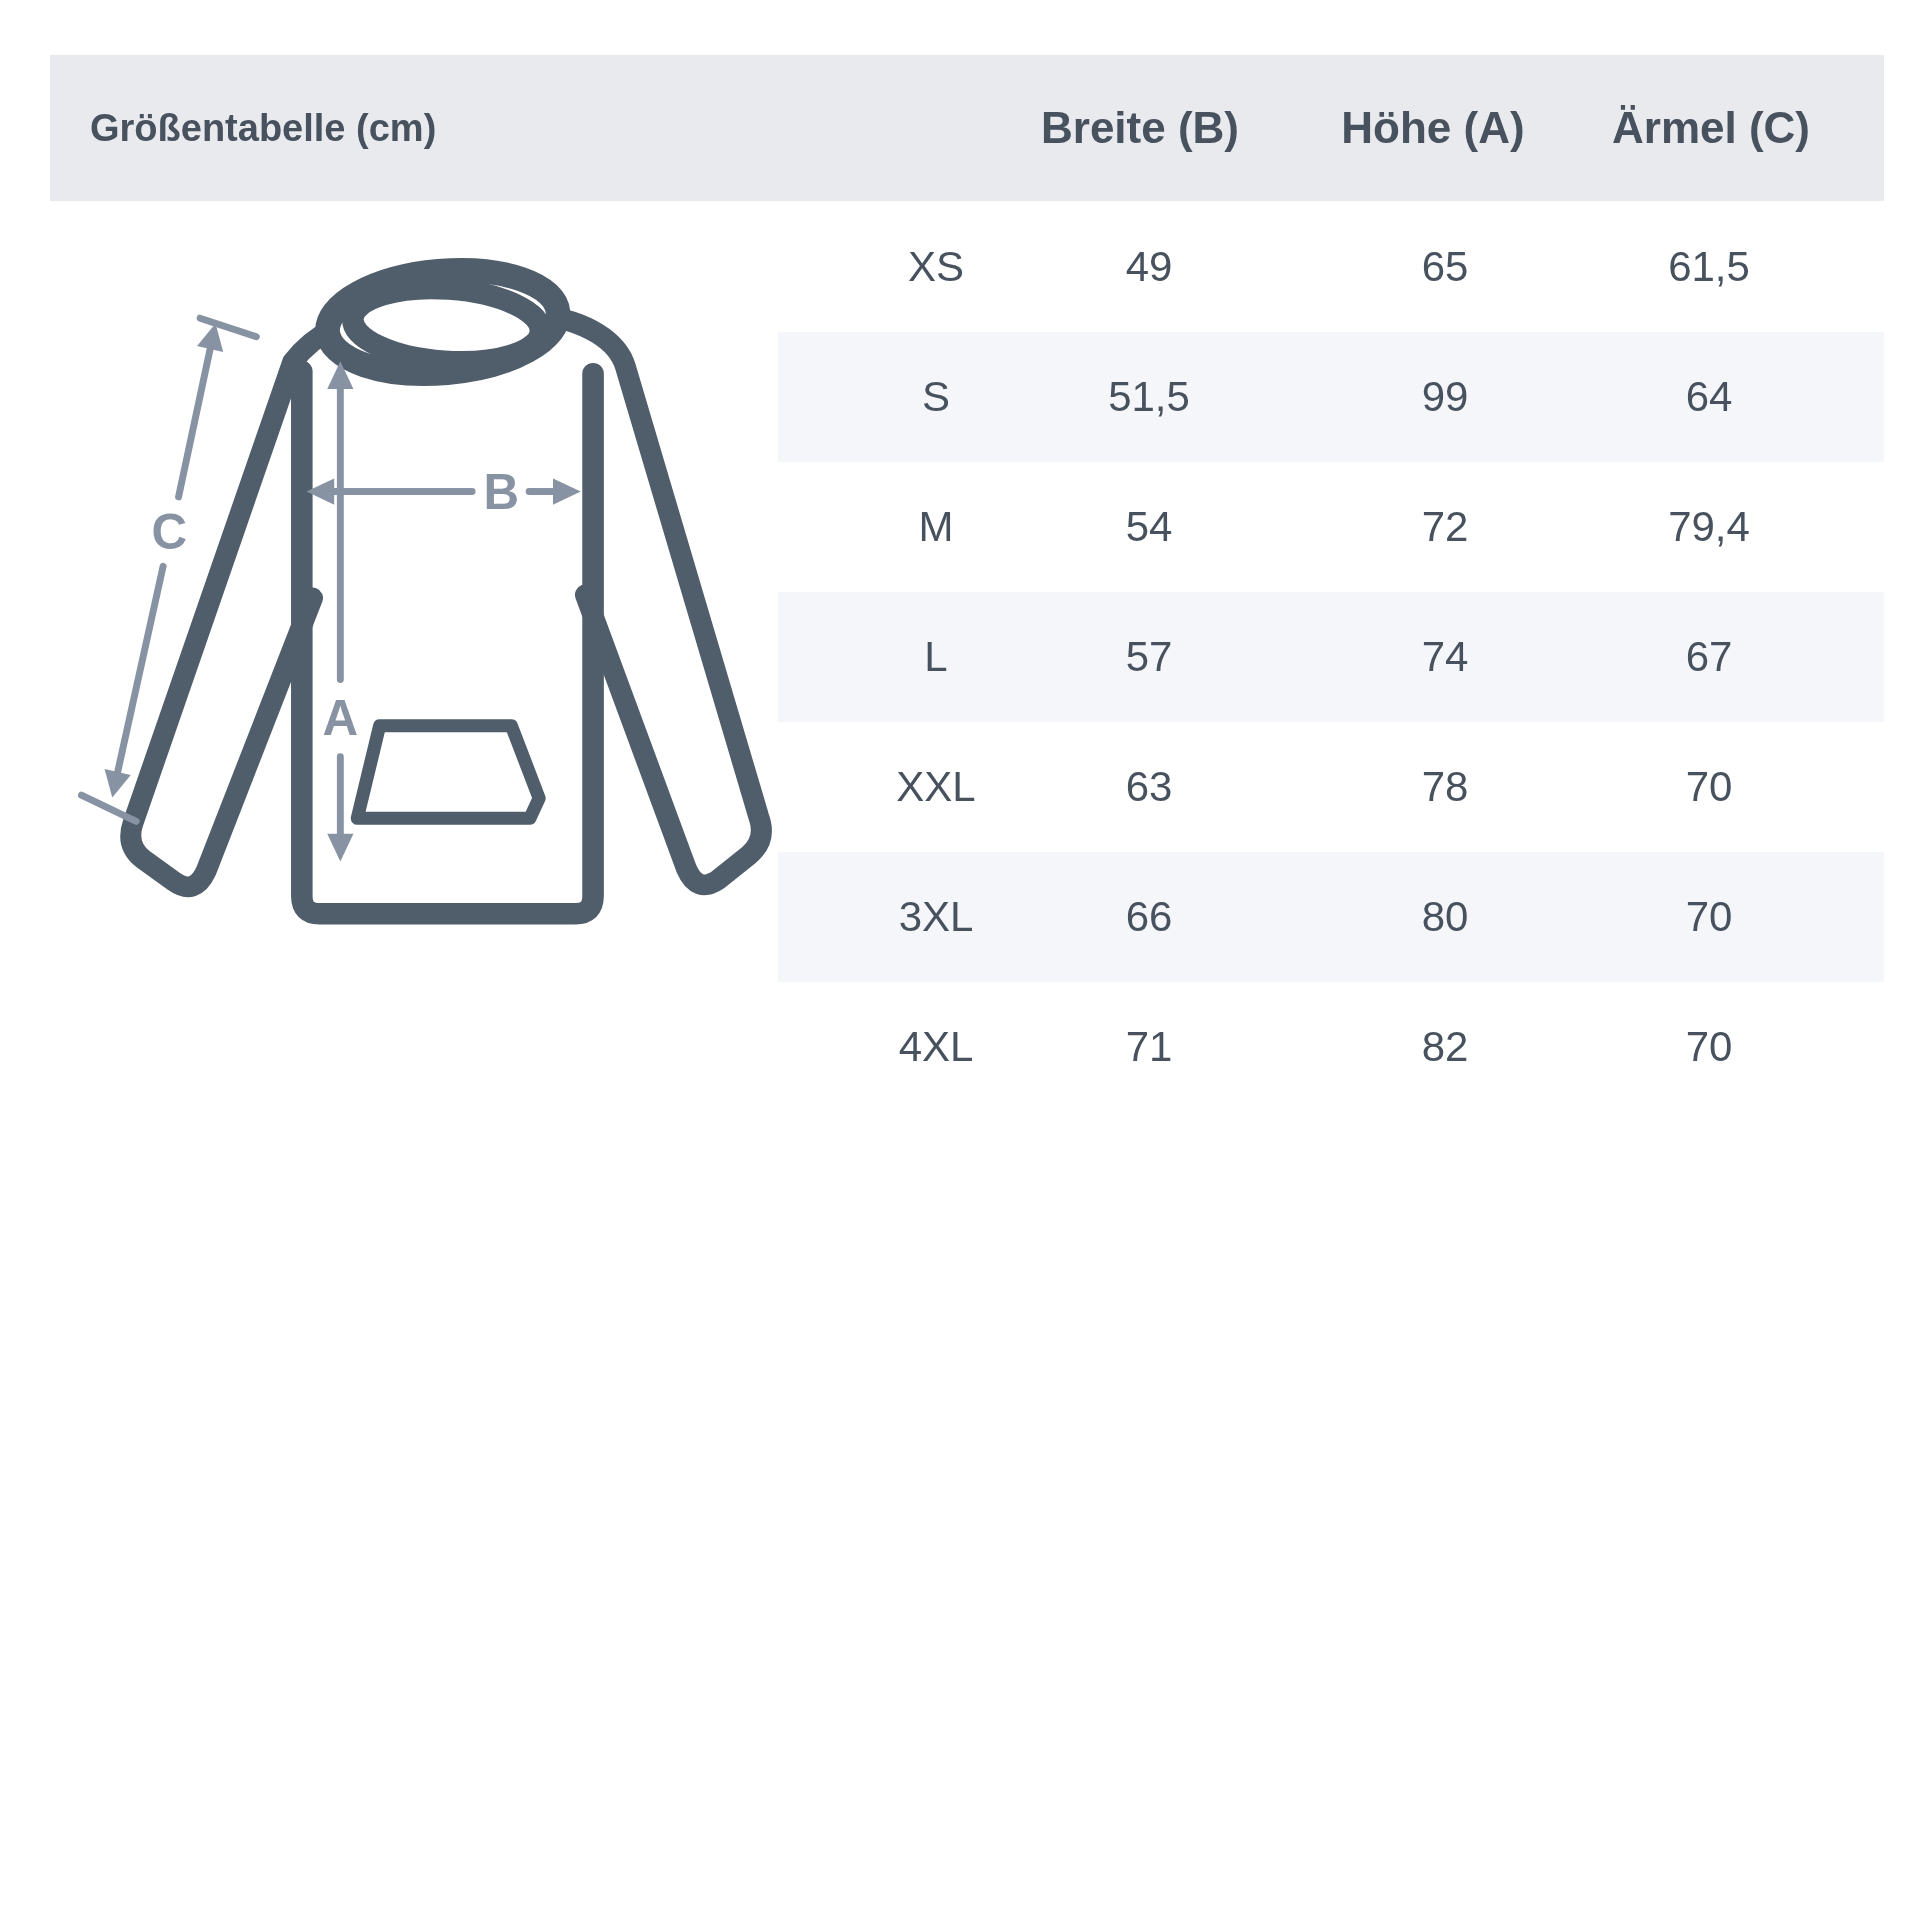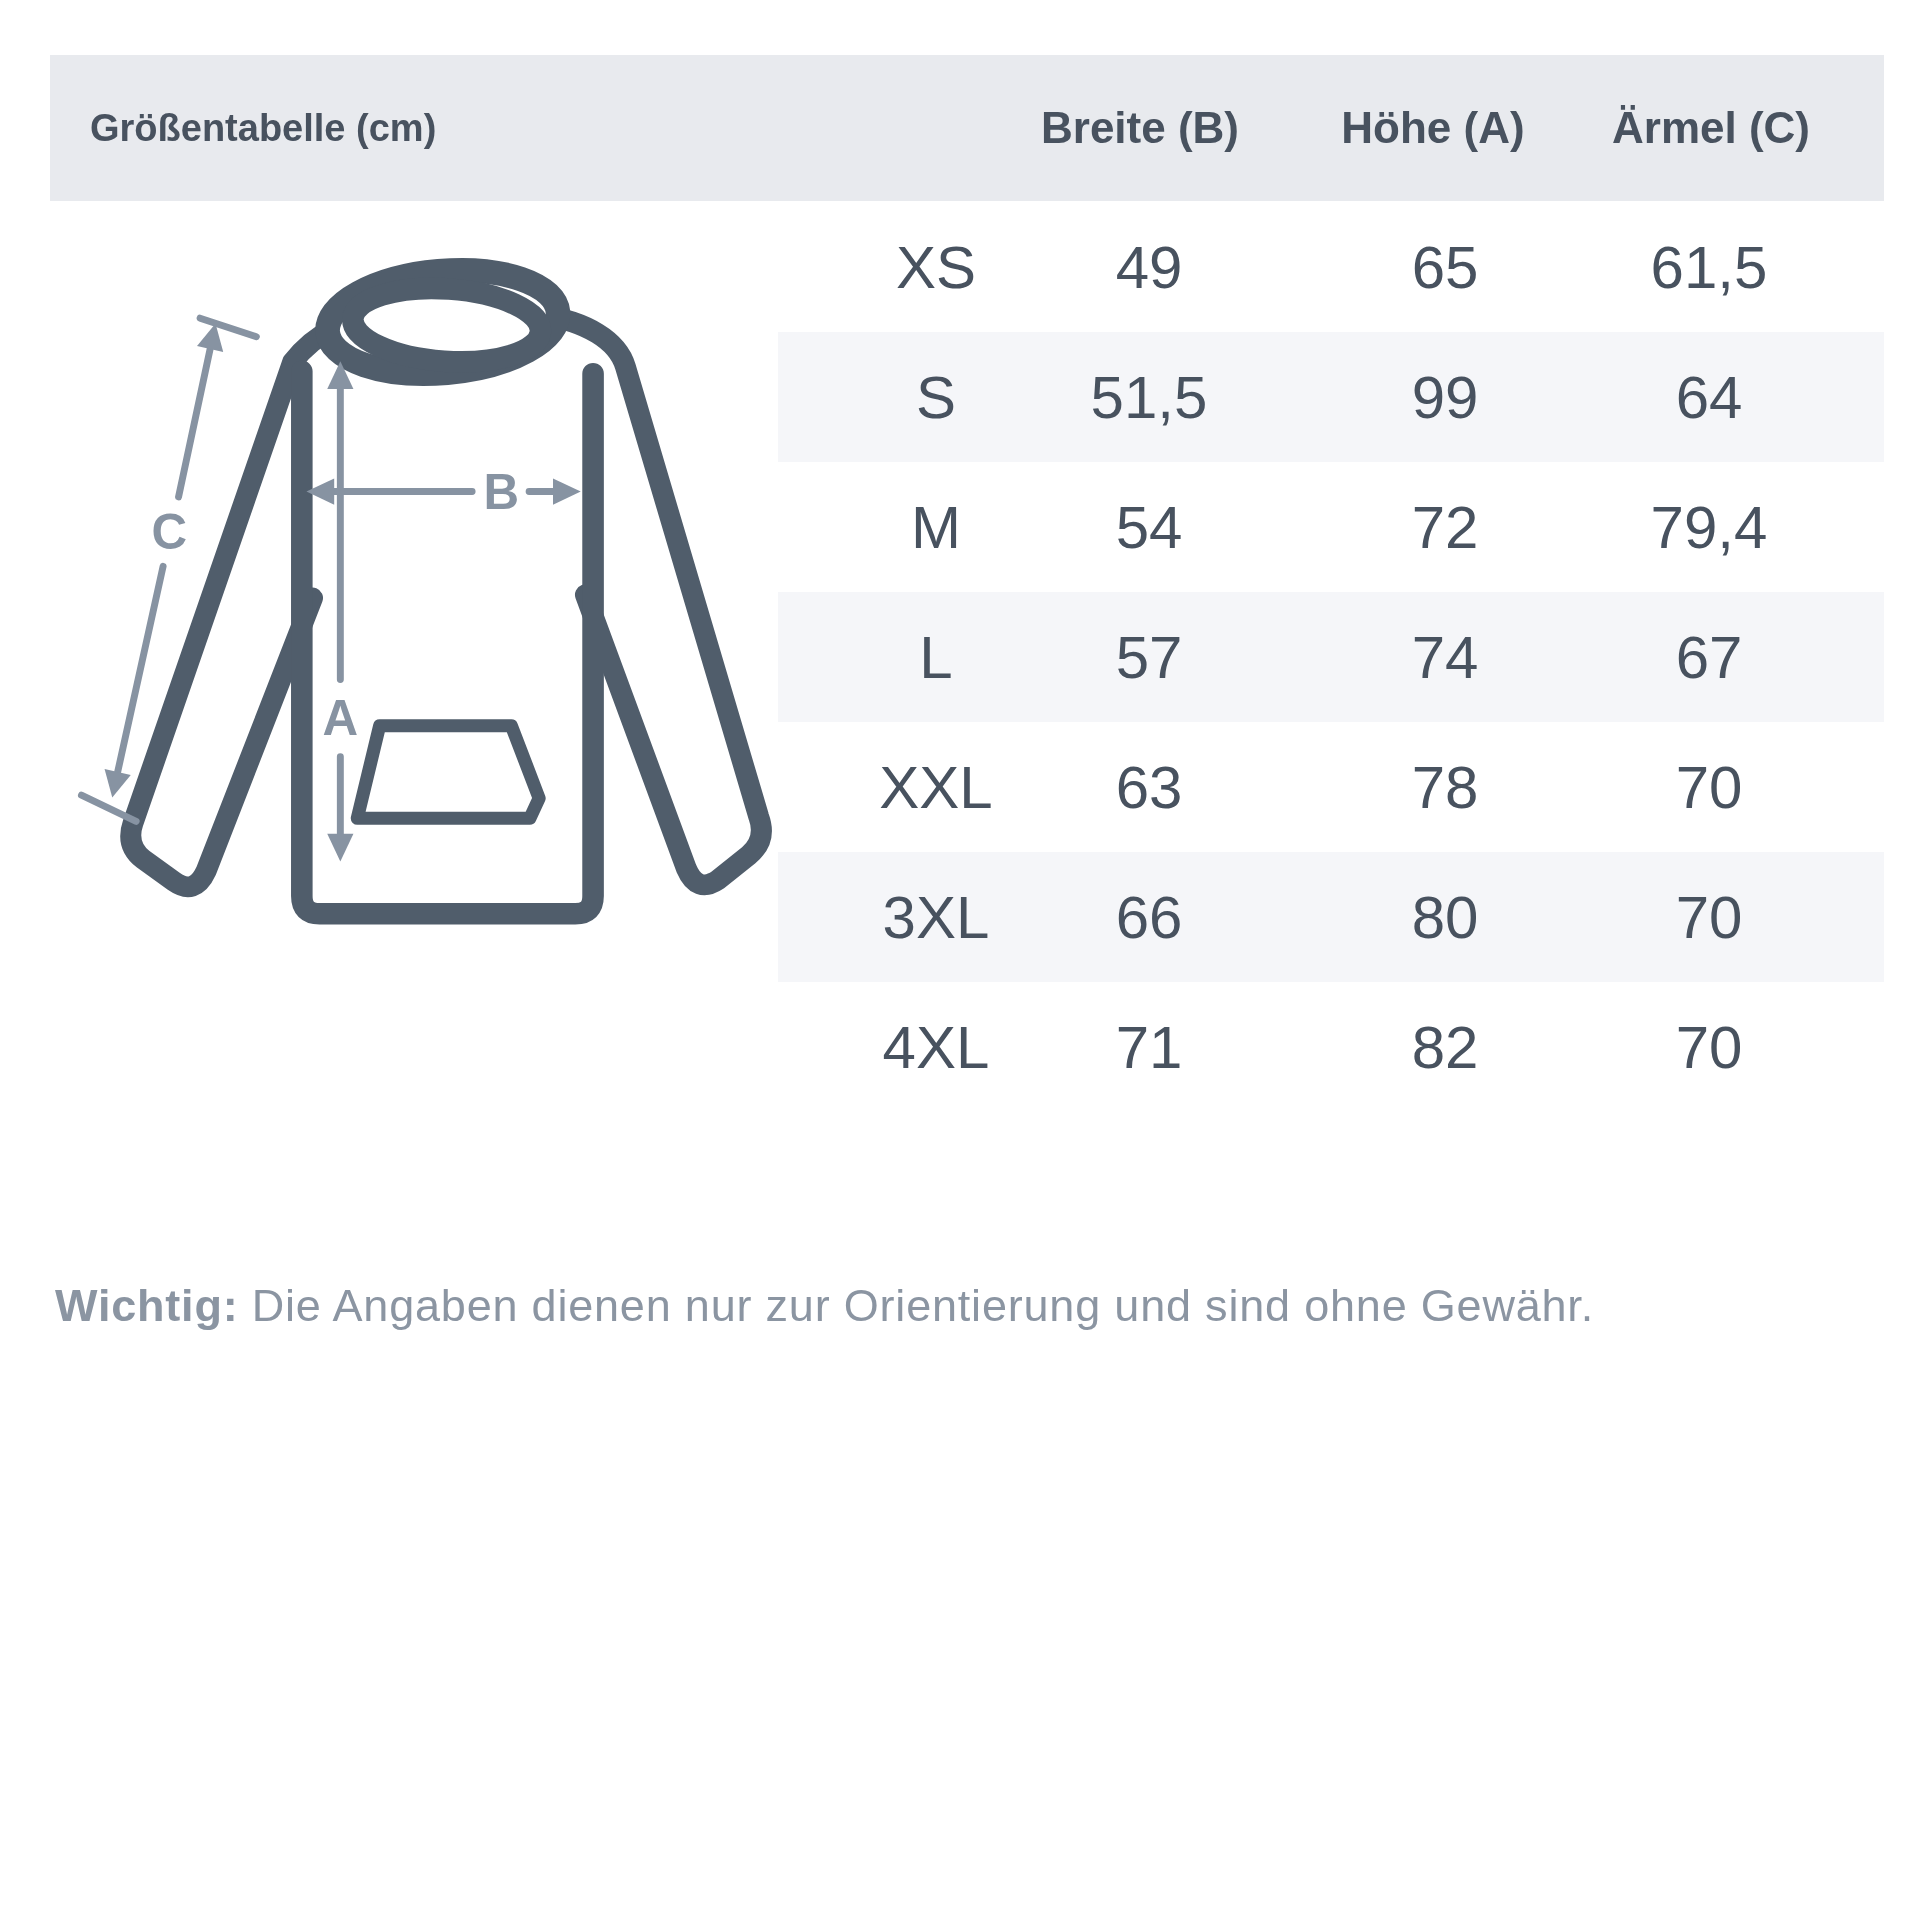--- a/index.html
+++ b/index.html
@@ -29,21 +29,21 @@
   }
   .col-h.breite{left:1090px;}
   .col-h.hoehe{left:1383px;}
   .col-h.aermel{left:1661px;}
 
   .rows{position:absolute;left:778px;top:202px;width:1106px;}
   .trow{position:relative;height:130px;}
   .trow:nth-child(even){background:var(--stripe_bg);}
   .cell{
     position:absolute;top:50%;transform:translate(-50%,-50%);
-    font-size:60px;color:var(--text_dark);white-space:nowrap;
+    font-size:42px;color:var(--text_dark);white-space:nowrap;
   }
   .cell-size{left:158px;}
   .cell-breite{left:371px;}
   .cell-hoehe{left:667px;}
   .cell-aermel{left:931px;}
 
   .diagram{position:absolute;left:46px;top:208px;width:732px;height:732px;}
 
   .note{
     position:absolute;left:55px;top:1268px;width:1818px;
@@ -148,15 +148,14 @@
 
     <g font-size="64" font-weight="600" fill="#8793a2" stroke="none" text-anchor="middle">
       <text x="382" y="684">A</text>
       <text x="591" y="390">B</text>
       <text x="160" y="442">C</text>
     </g>
   </g>
 </svg>
 
 <div class="note">
-  <div><b>Wichtig:</b><span> Die Angaben dienen nur zur Orientierung und sind ohne Gewähr.</span></div>
 </div>
 
 
 </body></html>

